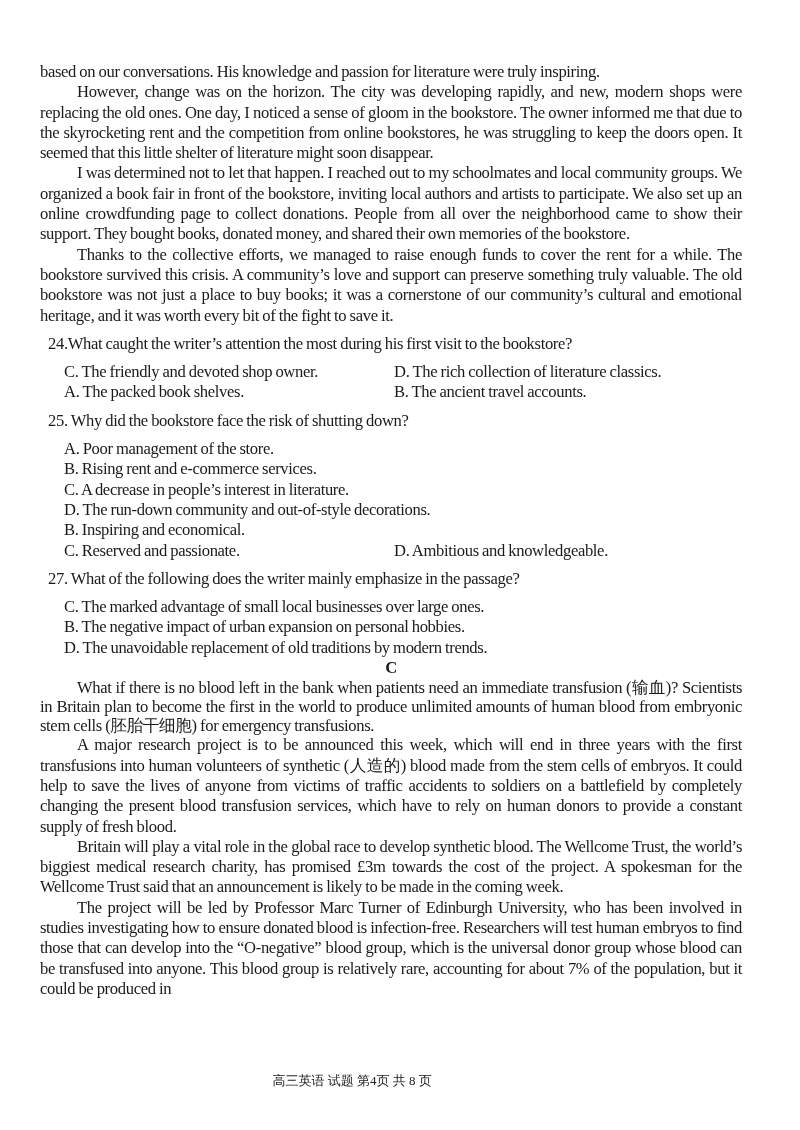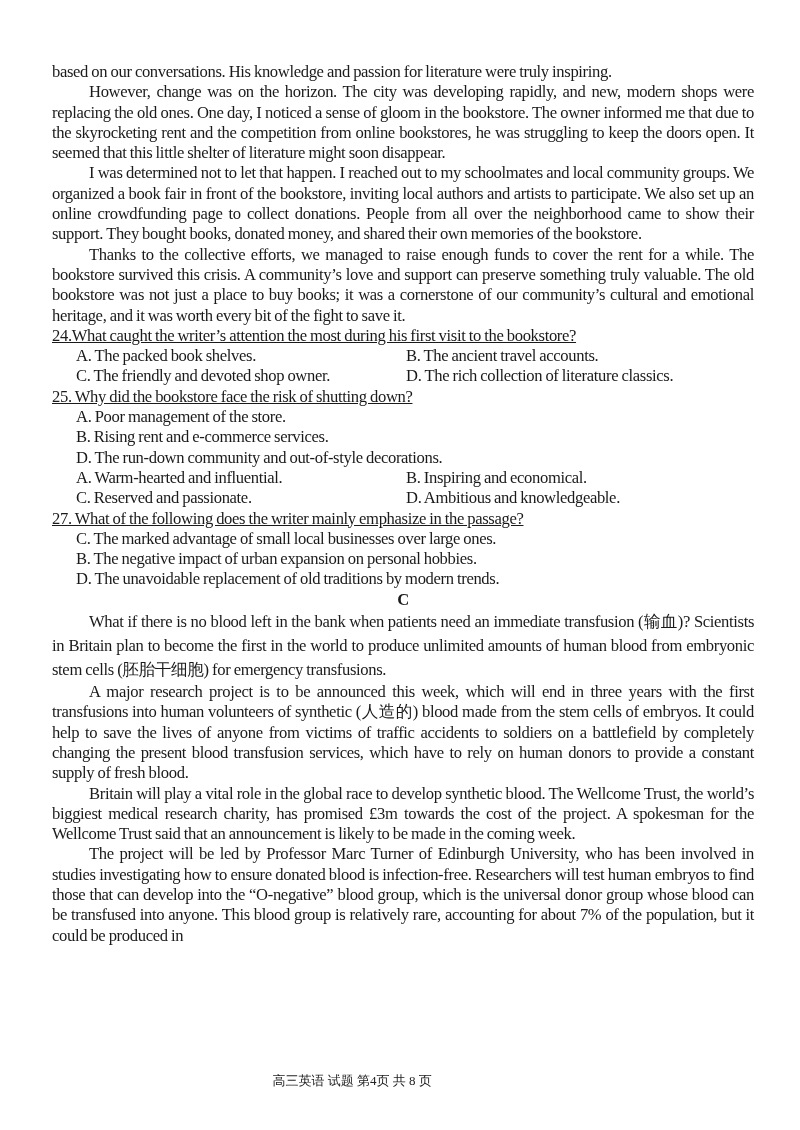--- a/index.html
+++ b/index.html
@@ -1,25 +1,25 @@
 <!DOCTYPE html>
 <html><head>
 <meta charset="utf-8">
 <style>
   html, body { margin: 0; padding: 0; background: #ffffff; }
   body { width: 800px; height: 1130px; position: relative; overflow: hidden; }
   .page {
-    position: absolute; left: 52px; top: 62px; width: 702px;
+    position: absolute; left: 40px; top: 62px; width: 702px;
     font-family: "Liberation Serif", "DejaVu Serif", serif;
     font-size: 16.6px; line-height: 20.3px; color: #1a1a1a;
     letter-spacing: -0.35px; word-spacing: -0.5px;
   }
   .p { text-align: justify; margin: 0; }
   .indent { text-indent: 37px; }
-  .q { margin: 0; text-decoration: underline; }
+  .q { margin: 8px; }
   .opt { margin: 0 0 0 24px; }
   .row { display: flex; margin-left: 24px; }
   .row .c1 { width: 330px; }
   .section { text-align: center; font-weight: bold; margin: 0; }
   .footer {
     position: absolute; left: 0; width: 704px; top: 1072px; text-align: center;
     font-family: "Liberation Serif", "DejaVu Serif", serif; font-size: 13px; color: #222;
   }
 </style>
 </head>
@@ -27,54 +27,54 @@
 
 <div class="page">
   <p class="p">based on our conversations. His knowledge and passion for literature were truly inspiring.</p>
   <p class="p indent">However, change was on the horizon. The city was developing rapidly, and new, modern shops were replacing the old ones. One day, I noticed a sense of gloom in the bookstore. The owner informed me that due to the skyrocketing rent and the competition from online bookstores, he was struggling to keep the doors open. It seemed that this little shelter of literature might soon disappear.</p>
   <p class="p indent">I was determined not to let that happen. I reached out to my schoolmates and local community groups. We organized a book fair in front of the bookstore, inviting local authors and artists to participate. We also set up an online crowdfunding page to collect donations. People from all over the neighborhood came to show their support. They bought books, donated money, and shared their own memories of the bookstore.</p>
   <p class="p indent">Thanks to the collective efforts, we managed to raise enough funds to cover the rent for a while. The bookstore survived this crisis. A community’s love and support can preserve something truly valuable. The old bookstore was not just a place to buy books; it was a cornerstone of our community’s cultural and emotional heritage, and it was worth every bit of the fight to save it.</p>
 
   <div>
     <p class="q">24.What caught the writer’s attention the most during his first visit to the bookstore?</p>
     <div class="row">
+        <span class="c1">C. The friendly and devoted shop owner.</span>
+        <span>D. The rich collection of literature classics.</span>
+      </div>
+    <div class="row">
         <span class="c1">A. The packed book shelves.</span>
         <span>B. The ancient travel accounts.</span>
-      </div>
-    <div class="row">
-        <span class="c1">C. The friendly and devoted shop owner.</span>
-        <span>D. The rich collection of literature classics.</span>
       </div>
   </div>
 
   <div>
     <p class="q">25. Why did the bookstore face the risk of shutting down?</p>
     <p class="opt">A. Poor management of the store.</p>
     <p class="opt">B. Rising rent and e-commerce services.</p>
+    <p class="opt">C. A decrease in people’s interest in literature.</p>
     <p class="opt">D. The run-down community and out-of-style decorations.</p>
   </div>
 
   <div>
     <div class="row">
-        <span class="c1">A. Warm-hearted and influential.</span>
         <span>B. Inspiring and economical.</span>
       </div>
     <div class="row">
         <span class="c1">C. Reserved and passionate.</span>
         <span>D. Ambitious and knowledgeable.</span>
       </div>
   </div>
 
   <div>
     <p class="q">27. What of the following does the writer mainly emphasize in the passage?</p>
     <p class="opt">C. The marked advantage of small local businesses over large ones.</p>
     <p class="opt">B. The negative impact of urban expansion on personal hobbies.</p>
     <p class="opt">D. The unavoidable replacement of old traditions by modern trends.</p>
   </div>
 
   <p class="section">C</p>
-  <p class="p indent" style="line-height:24px">What if there is no blood left in the bank when patients need an immediate transfusion (输血)? Scientists in Britain plan to become the first in the world to produce unlimited amounts of human blood from embryonic stem cells (胚胎干细胞) for emergency transfusions.</p>
+  <p class="p indent" style="line-height:19px">What if there is no blood left in the bank when patients need an immediate transfusion (输血)? Scientists in Britain plan to become the first in the world to produce unlimited amounts of human blood from embryonic stem cells (胚胎干细胞) for emergency transfusions.</p>
   <p class="p indent">A major research project is to be announced this week, which will end in three years with the first transfusions into human volunteers of synthetic (人造的) blood made from the stem cells of embryos. It could help to save the lives of anyone from victims of traffic accidents to soldiers on a battlefield by completely changing the present blood transfusion services, which have to rely on human donors to provide a constant supply of fresh blood.</p>
   <p class="p indent">Britain will play a vital role in the global race to develop synthetic blood. The Wellcome Trust, the world’s biggiest medical research charity, has promised £3m towards the cost of the project. A spokesman for the Wellcome Trust said that an announcement is likely to be made in the coming week.</p>
   <p class="p indent">The project will be led by Professor Marc Turner of Edinburgh University, who has been involved in studies investigating how to ensure donated blood is infection-free. Researchers will test human embryos to find those that can develop into the “O-negative” blood group, which is the universal donor group whose blood can be transfused into anyone. This blood group is relatively rare, accounting for about 7% of the population, but it could be produced in</p>
 </div>
 
 <div class="footer">高三英语 试题 第4页 共 8 页</div>
 
 </body></html>

